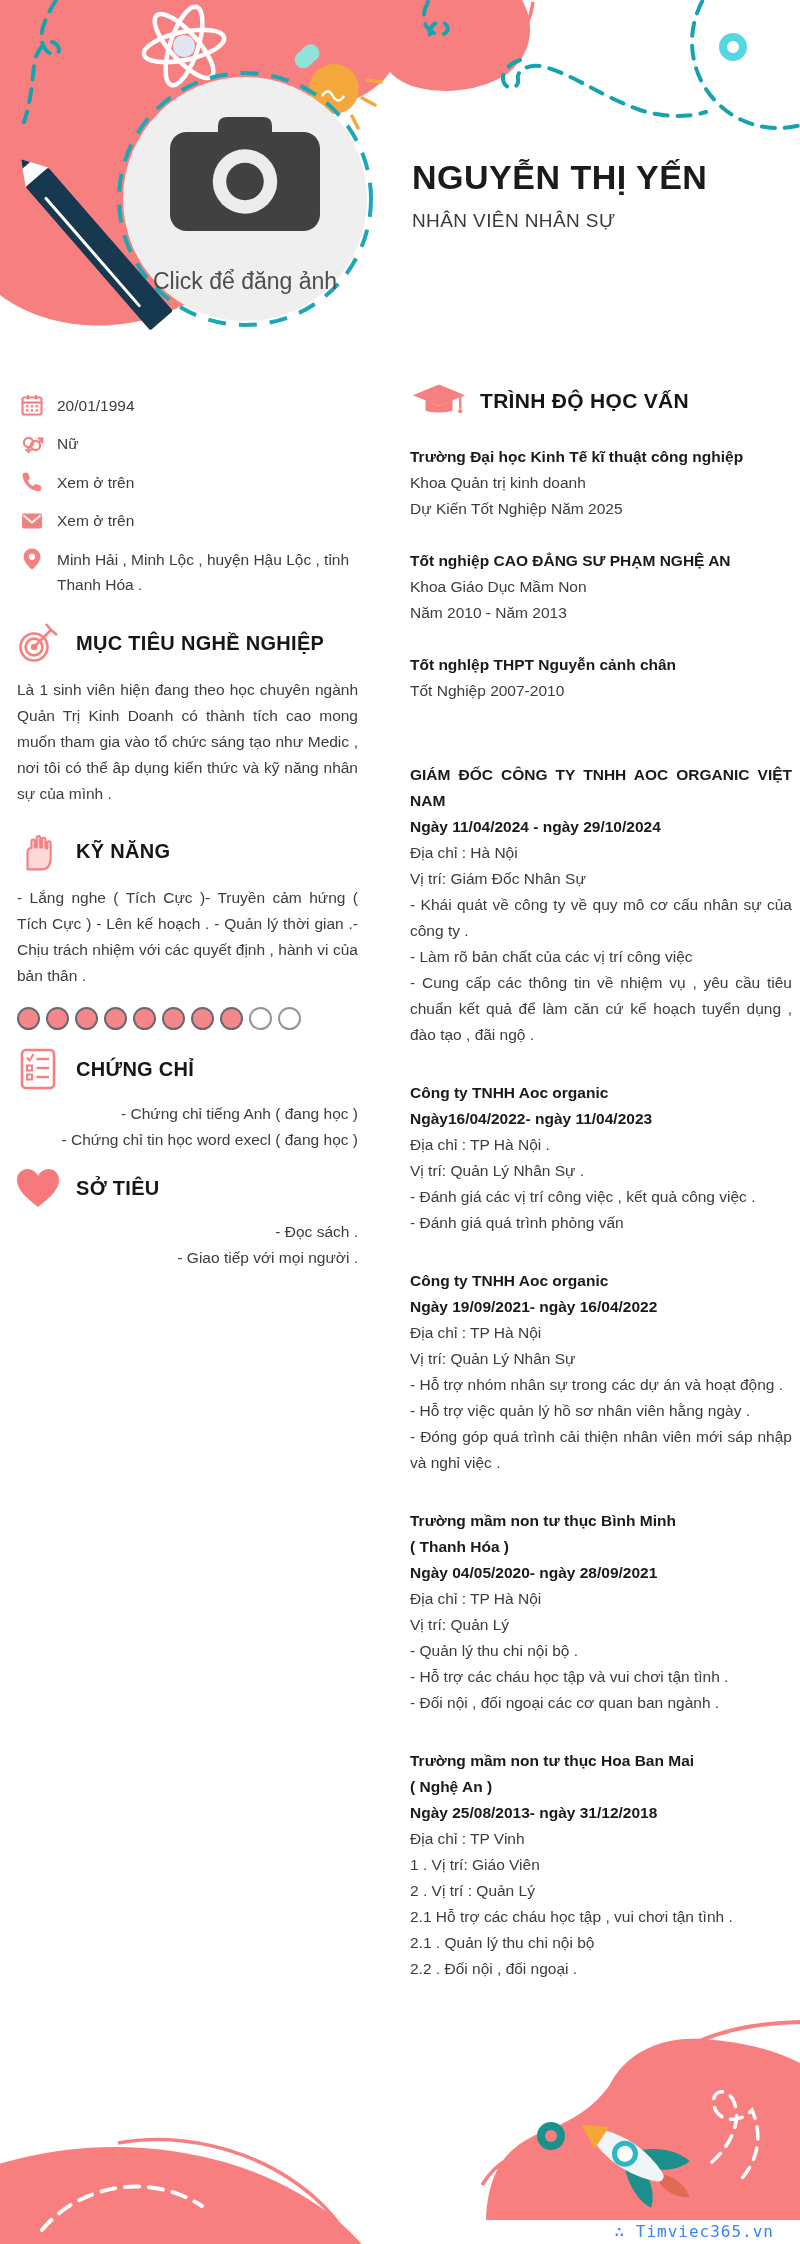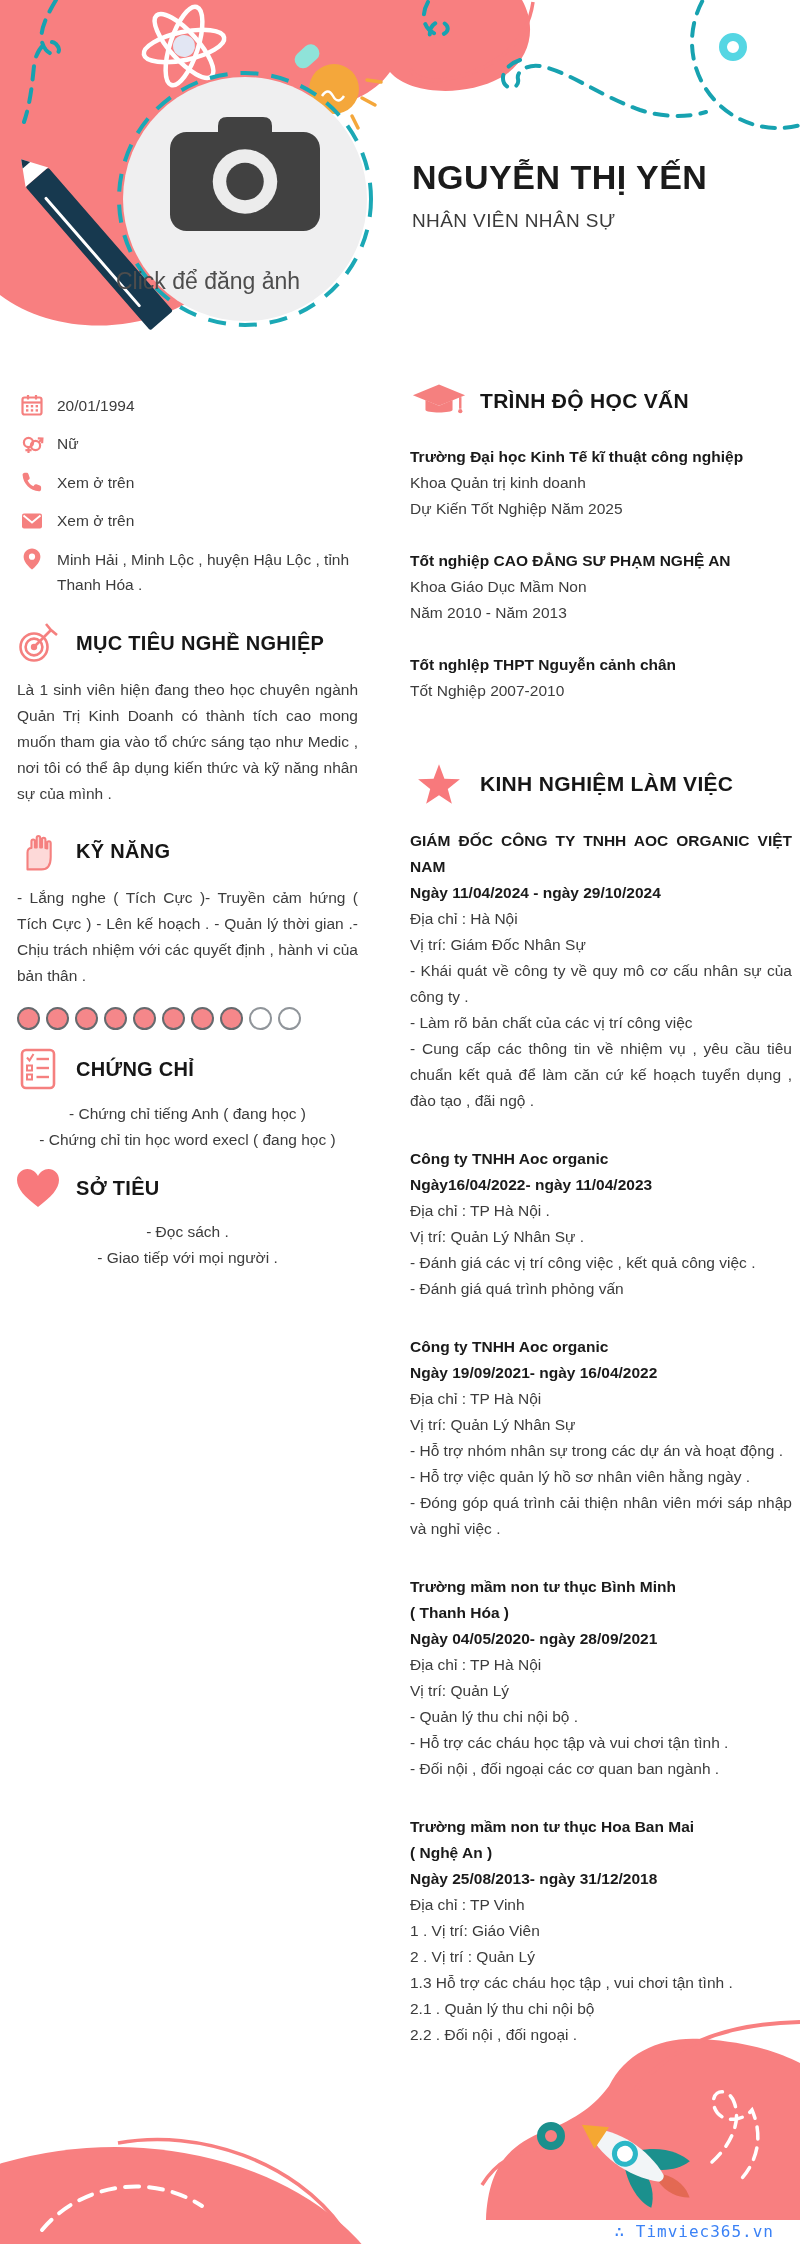--- a/index.html
+++ b/index.html
@@ -7,21 +7,21 @@
     width:800px;height:2244px;position:relative;background:#ffffff;overflow:hidden;
     font-family:"Liberation Sans", sans-serif;color:#3c3c3c;
   }
   svg{display:block}
   .decor{position:absolute;left:0;z-index:0;pointer-events:none}
   
   .photo{position:absolute;left:116px;top:70px;width:258px;height:258px;z-index:2}
   .photo .ring{position:absolute;inset:0}
   .photo .disc{position:absolute;inset:7px;border-radius:50%;background:#efeff0}
   .photo .cam{position:absolute;left:54px;top:44px}
-  .photo .hint{position:absolute;left:0;right:0;top:198px;
+  .photo .hint{position:absolute;left:0;right:0;top:198px;text-align:center;
     font-size:23px;color:#4d4d4d}
   
   .name-block{position:absolute;left:412px;top:156px;z-index:2}
   .name-block h1{margin:0;font-size:34px;line-height:42px;font-weight:bold;color:#1b1b1b;letter-spacing:.5px}
   .name-block p{margin:12px 0 0 0;font-size:19px;color:#3a3a3a;letter-spacing:.4px}
   
   .col{position:absolute;z-index:2;font-size:15.5px;line-height:26px}
   .left-col{left:12px;top:382px;width:346px}
   .right-col{left:410px;top:382px;width:382px}
   
@@ -32,21 +32,21 @@
   
   .sec-head{display:flex;align-items:center;margin:0}
   .sec-head .hic{flex:0 0 auto;display:flex;justify-content:center}
   .l-head{margin-top:24px}
   .l-head .hic{width:52px}
   .l-head .ttl{font-size:20px;font-weight:bold;color:#161616;margin-left:12px;letter-spacing:.3px}
   .r-head .hic{width:58px}
   .r-head .ttl{font-size:21px;font-weight:bold;color:#161616;margin-left:12px;letter-spacing:.3px}
   .para{margin:12px 0 0 0;padding-left:5px;text-align:justify}
   .plain{margin:10px 0 0 0;padding-left:5px}
-  .plain div{text-align:center}
+  .plain div{text-align:right}
   
   .dots{margin:16px 0 0 5px;height:24px}
   .dot{width:23px;height:23px;border-radius:50%;border:2px solid #90959a;background:#fff;
        display:inline-block;margin-right:6px;box-sizing:border-box;vertical-align:middle}
   .dot.filled{background:#f5878a;border-color:#666a6e}
   
   .r-head{margin-bottom:24px}
   .entry{margin-bottom:32px}
   .entry .xline{text-align:justify}
   .entry .bold{font-weight:bold;color:#1a1a1a}
@@ -253,28 +253,20 @@
   <div class="entry edu">
     <div class="xline bold">Tốt nghiệp CAO ĐẲNG SƯ PHẠM NGHỆ AN</div>
     <div class="xline">Khoa Giáo Dục Mầm Non</div>
     <div class="xline">Năm 2010 - Năm 2013</div>
   </div>
   <div class="entry edu edu-last">
     <div class="xline bold">Tốt nghlệp THPT Nguyễn cảnh chân</div>
     <div class="xline">Tốt Nghiệp 2007-2010</div>
   </div>
 
-  <div class="sec-head r-head exp-head">
-    <span class="hic">
-      <svg width="46" height="44" viewBox="0 0 44 42">
-        <polygon points="22,2 27.2,15.9 42,16.5 30.4,25.7 34.3,40 22,31.8 9.7,40 13.6,25.7 2,16.5 16.8,15.9" fill="#f8797c"></polygon>
-      </svg>
-    </span>
-    <span class="ttl">KINH NGHIỆM LÀM VIỆC</span>
-  </div>
 
   <div class="entry">
     <div class="xline bold">GIÁM ĐỐC CÔNG TY TNHH AOC ORGANIC VIỆT NAM</div>
     <div class="xline bold">Ngày 11/04/2024 - ngày 29/10/2024</div>
     <div class="xline">Địa chỉ : Hà Nội</div>
     <div class="xline">Vị trí: Giám Đốc Nhân Sự</div>
     <div class="xline">- Khái quát về công ty về quy mô cơ cấu nhân sự của công ty .</div>
     <div class="xline">- Làm rõ bản chất của các vị trí công việc</div>
     <div class="xline">- Cung cấp các thông tin về nhiệm vụ , yêu cầu tiêu chuẩn kết quả để làm căn cứ kế hoạch tuyển dụng , đào tạo , đãi ngộ .</div>
   </div>
@@ -309,21 +301,21 @@
     <div class="xline">- Đối nội , đối ngoại các cơ quan ban ngành .</div>
   </div>
 
   <div class="entry">
     <div class="xline bold">Trường mầm non tư thục Hoa Ban Mai</div>
     <div class="xline bold">( Nghệ An )</div>
     <div class="xline bold">Ngày 25/08/2013- ngày 31/12/2018</div>
     <div class="xline">Địa chỉ : TP Vinh</div>
     <div class="xline">1 . Vị trí: Giáo Viên</div>
     <div class="xline">2 . Vị trí : Quản Lý</div>
-    <div class="xline">1.3 Hỗ trợ các cháu học tập , vui chơi tận tình .</div>
+    <div class="xline">2.1 Hỗ trợ các cháu học tập , vui chơi tận tình .</div>
     <div class="xline">2.1 . Quản lý thu chi nội bộ</div>
     <div class="xline">2.2 . Đối nội , đối ngoại .</div>
   </div>
 </div>
 
 <svg class="decor" style="top:1900px" width="800" height="344" viewBox="0 0 800 344">
 
   <ellipse cx="115" cy="452" rx="290" ry="205" fill="#f87f80"></ellipse>
   <path d="M118,243 C200,228 295,262 342,328" fill="none" stroke="#f87f80" stroke-width="3.5"></path>
   <path d="M42,330 C80,284 150,272 202,306" fill="none" stroke="#ffffff" stroke-width="4" stroke-dasharray="14 10" stroke-linecap="round"></path>

